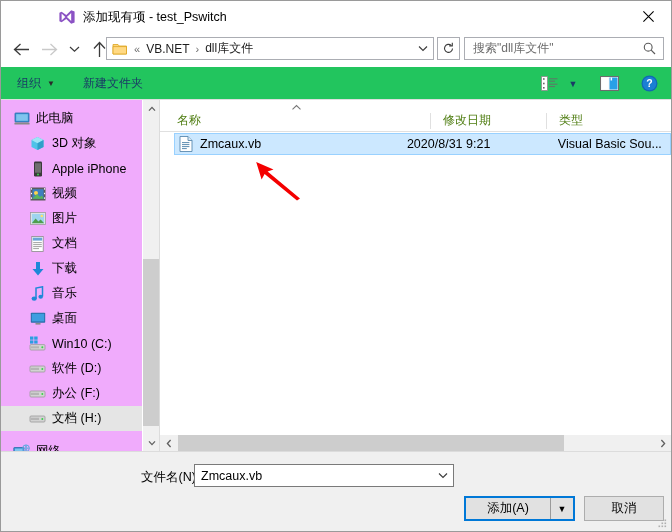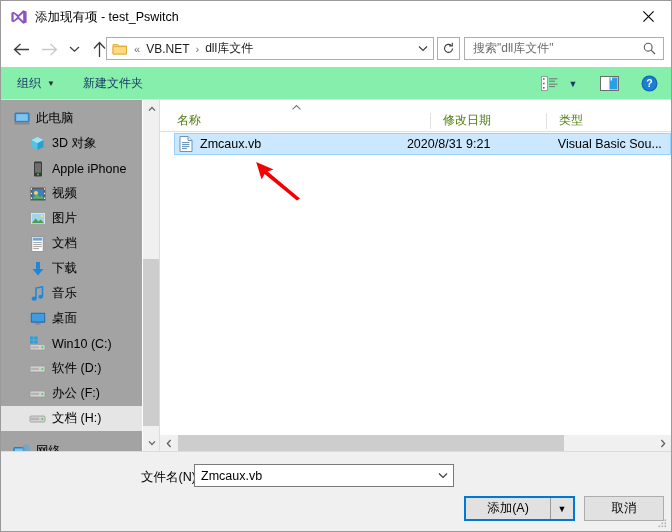--- a/index.html
+++ b/index.html
@@ -17,21 +17,21 @@
     background: #ffffff;
     border: 1px solid #9a9a9a;
     overflow: hidden;
   }
 
   
   #titlebar {
     position: absolute; left: 0; top: 0;
     width: 670px; height: 31px;
     background: #ffffff;
-    display: flex; align-items: center;
+    display: flex; align-items: center; padding-left: 48px;
   }
   #vs-icon { margin-left: 9px; width: 18px; height: 18px; display:block; }
   #title-text {
     margin-left: 7px;
     font-size: 12.5px;
     color: #000000;
     white-space: nowrap;
     line-height: 18px;
   }
   #close-btn {
@@ -98,21 +98,21 @@
     font-size: 12px; color: #6d6d6d;
     white-space: nowrap;
     flex: 1;
   }
   #search-icon { margin-right: 7px; }
 
   
   #toolbar {
     position: absolute; left: 0; top: 66px;
     width: 670px; height: 33px;
-    background: #86efac;
+    background: #22c55e;
     border-bottom: 1px solid #dfdfdf;
     display: flex; align-items: center;
   }
   .tb-btn {
     height: 25px;
     display: flex; align-items: center;
     font-size: 12px; color: #1a3a66;
     padding: 0 7px;
     cursor: default;
     white-space: nowrap;
@@ -127,21 +127,21 @@
   .tb-icon-btn {
     width: 28px; height: 25px;
     display: flex; align-items: center; justify-content: center;
     cursor: default;
   }
 
   
   #sidebar {
     position: absolute; left: 0; top: 99px;
     width: 141px; height: 351px;
-    background: #a3a3a3;
+    background: #f0abfc;
     overflow: hidden;
   }
   .side-item {
     height: 25px;
     display: flex; align-items: center;
     font-size: 12.5px; color: #000000;
     white-space: nowrap;
     cursor: default;
   }
   .side-item.selected { background: #e5e5e5; }

